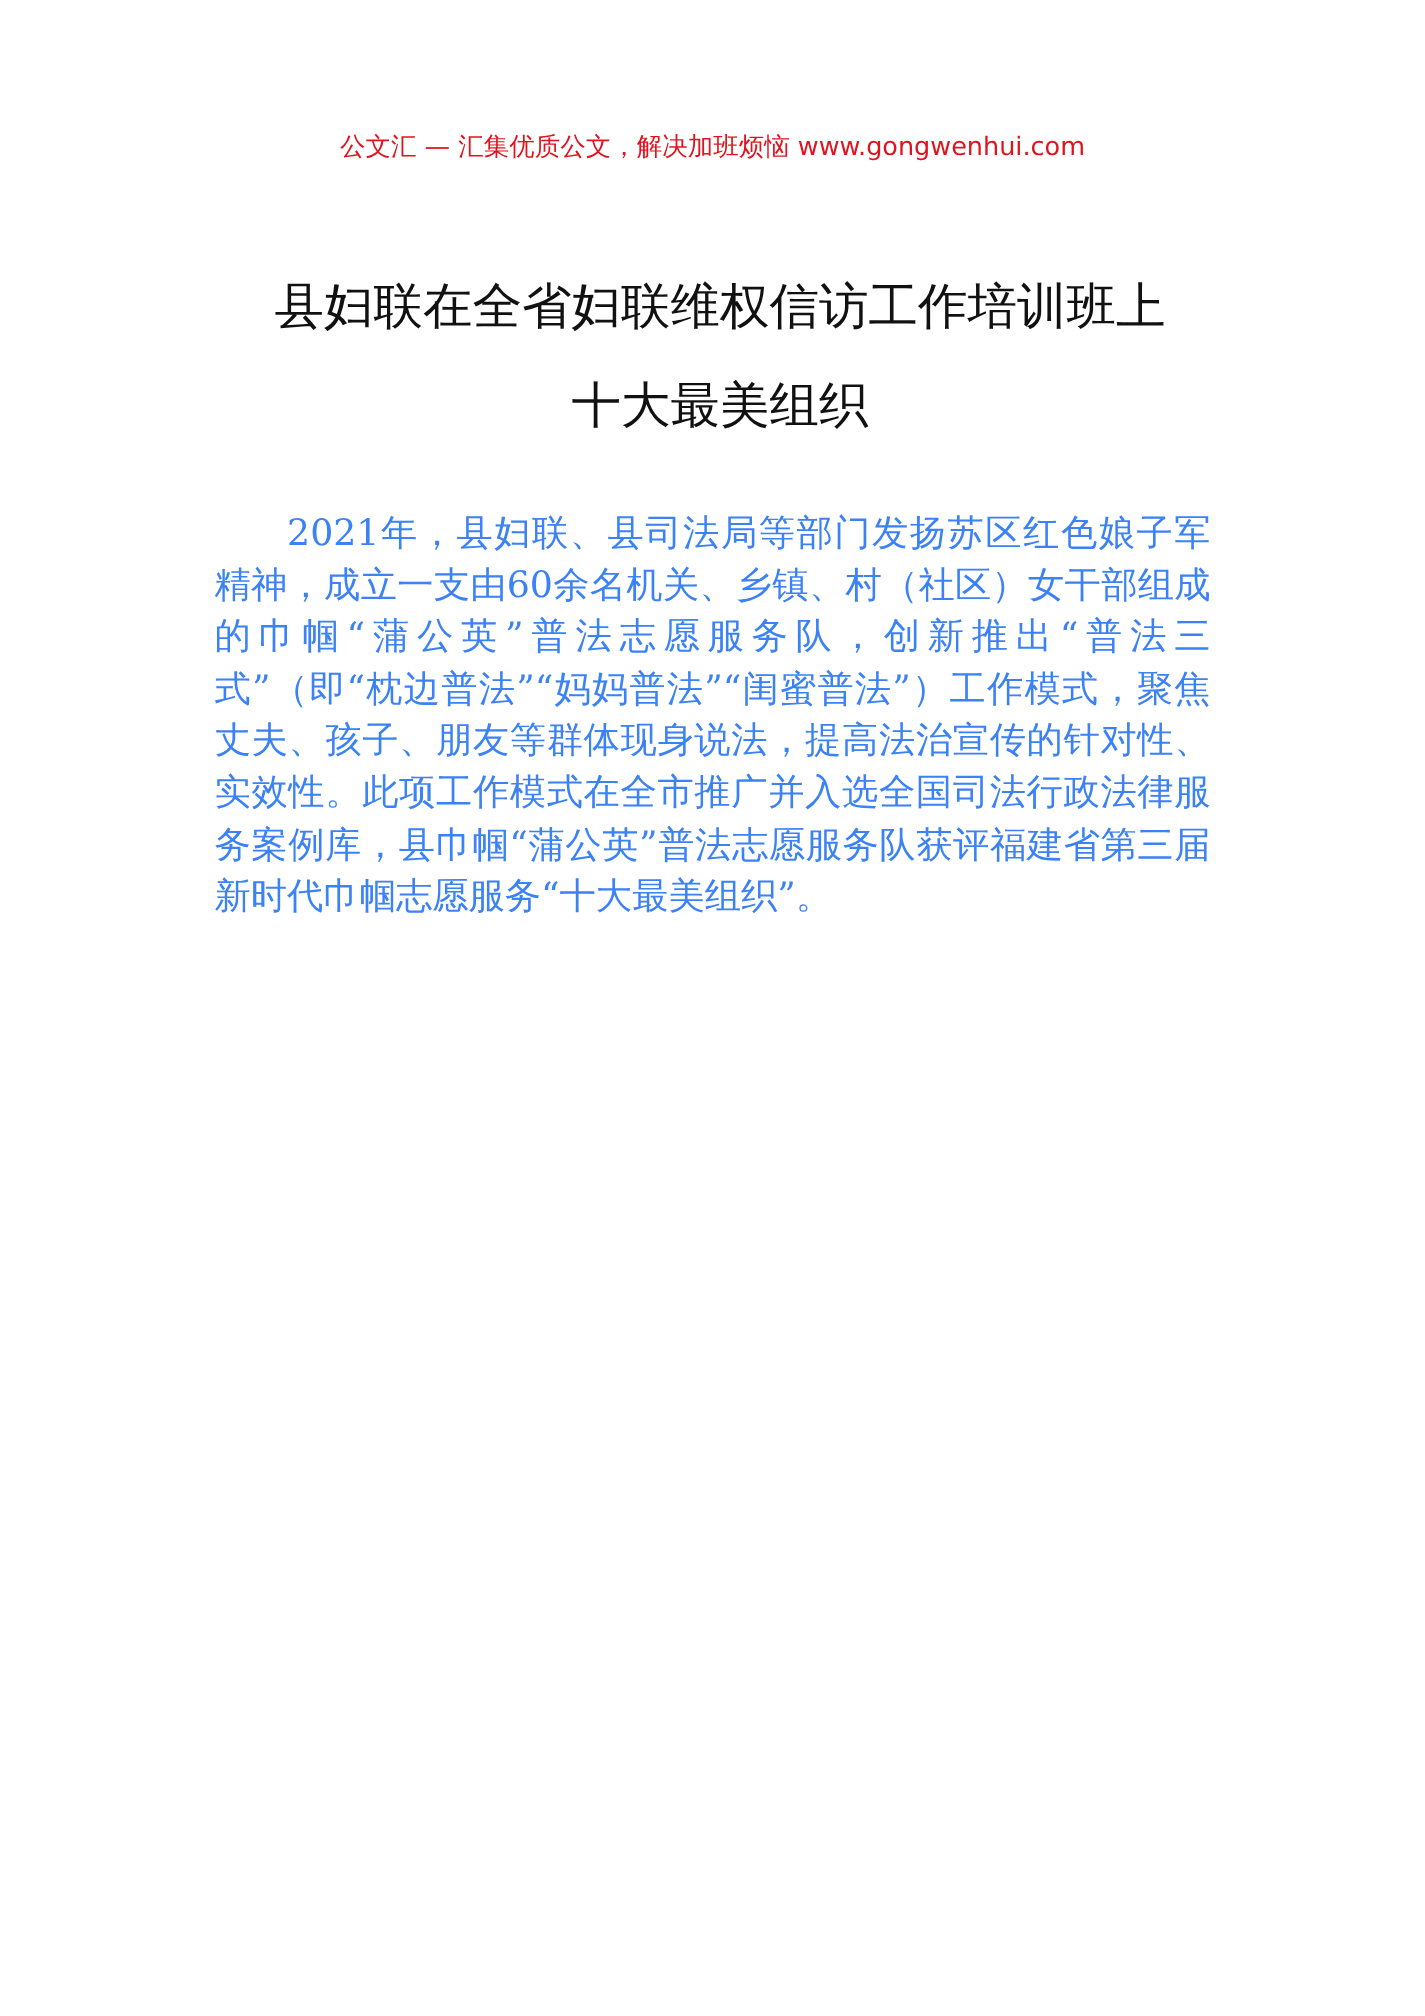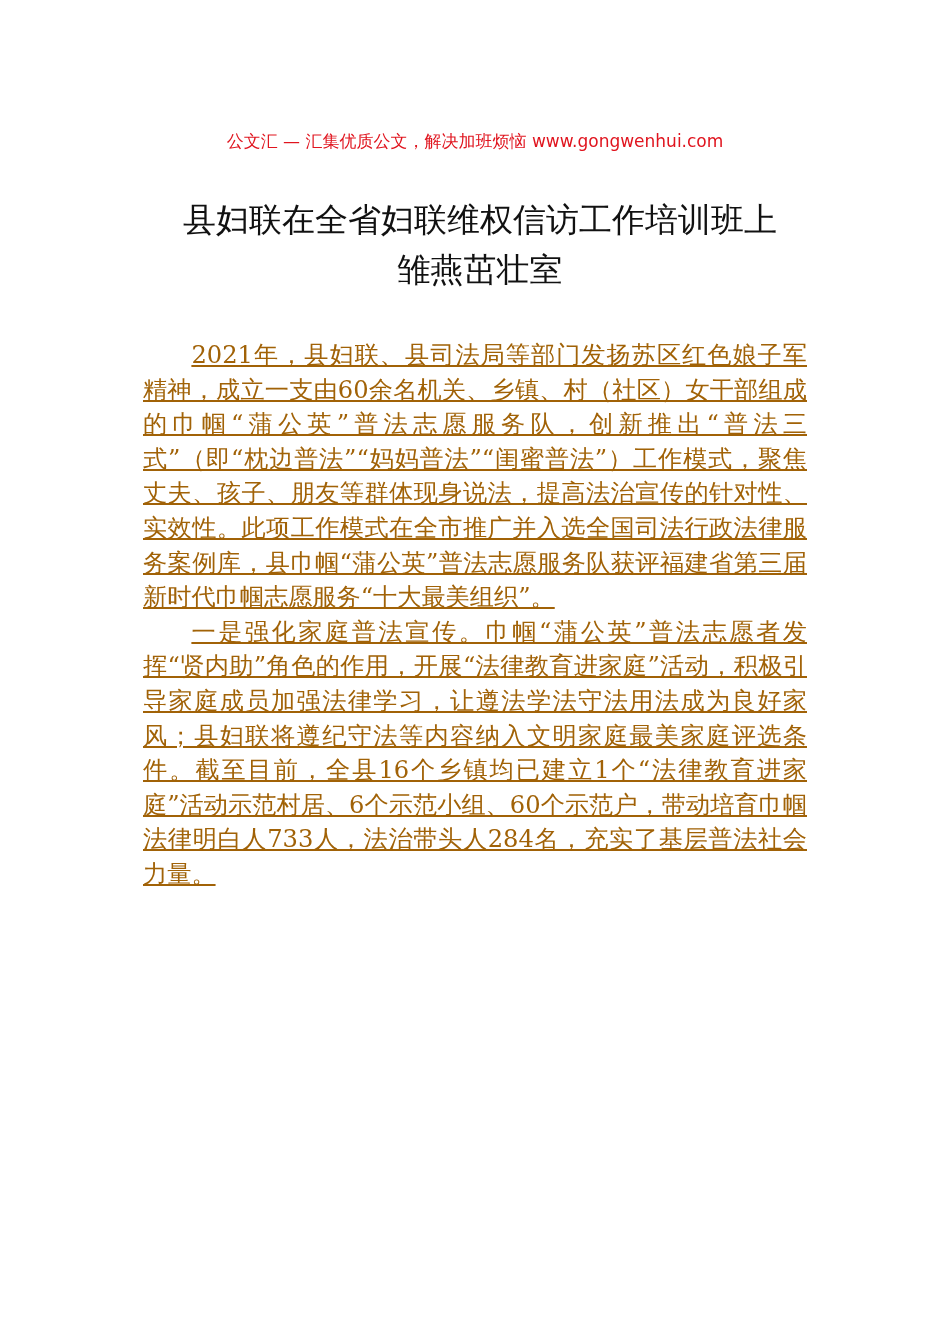--- a/index.html
+++ b/index.html
@@ -2,46 +2,44 @@
 <html><head>
 <meta charset="utf-8">
 <style>
   html, body { margin:0; padding:0; background:#ffffff; }
   body { width:950px; height:1344px; position:relative; overflow:hidden; }
   .header {
     position:absolute; left:0; right:0; top:86px;
     text-align:center;
     color:#e0141e;
     font-family:"DejaVu Sans", sans-serif;
-    font-size:17px; letter-spacing:0px;margin-top:44px;
+    font-size:17px; letter-spacing:0px;
   }
   .title {
     position:absolute; left:140px; width:680px;
     text-align:center;
     color:#111;
     font-family:"DejaVu Sans", sans-serif;
     font-size:33px;
   }
-  .title.l1 { top:182px;margin-top:16px; }
+  .title.l1 { top:182px; }
   .title.l2 { top:248px; }
   .body {
     position:absolute; left:143px; top:338px; width:664px;
     font-family:"DejaVu Serif", serif;
     font-size:24.2px;
     line-height:34.6px;
-    color:#a16207;
-    text-decoration:underline;
+    color:#3b82f6;
   }
   .body p { margin:0; text-indent:2em; text-align:justify; text-align-last:left; }
   .body p.heading { text-align:left; }
 </style>
 </head>
 <body>
 
 <div class="header">公文汇 — 汇集优质公文，解决加班烦恼 www.gongwenhui.com</div>
 
 <div class="title l1">县妇联在全省妇联维权信访工作培训班上</div>
-<div class="title l2">雏燕茁壮室</div>
+<div class="title l2">十大最美组织</div>
 
 <div class="body">
   <p>2021年，县妇联、县司法局等部门发扬苏区红色娘子军精神，成立一支由60余名机关、乡镇、村（社区）女干部组成的巾帼“蒲公英”普法志愿服务队，创新推出“普法三式”（即“枕边普法”“妈妈普法”“闺蜜普法”）工作模式，聚焦丈夫、孩子、朋友等群体现身说法，提高法治宣传的针对性、实效性。此项工作模式在全市推广并入选全国司法行政法律服务案例库，县巾帼“蒲公英”普法志愿服务队获评福建省第三届新时代巾帼志愿服务“十大最美组织”。</p>
-  <p>一是强化家庭普法宣传。巾帼“蒲公英”普法志愿者发挥“贤内助”角色的作用，开展“法律教育进家庭”活动，积极引导家庭成员加强法律学习，让遵法学法守法用法成为良好家风；县妇联将遵纪守法等内容纳入文明家庭最美家庭评选条件。截至目前，全县16个乡镇均已建立1个“法律教育进家庭”活动示范村居、6个示范小组、60个示范户，带动培育巾帼法律明白人733人，法治带头人284名，充实了基层普法社会力量。</p>
 </div>
 
 </body></html>

